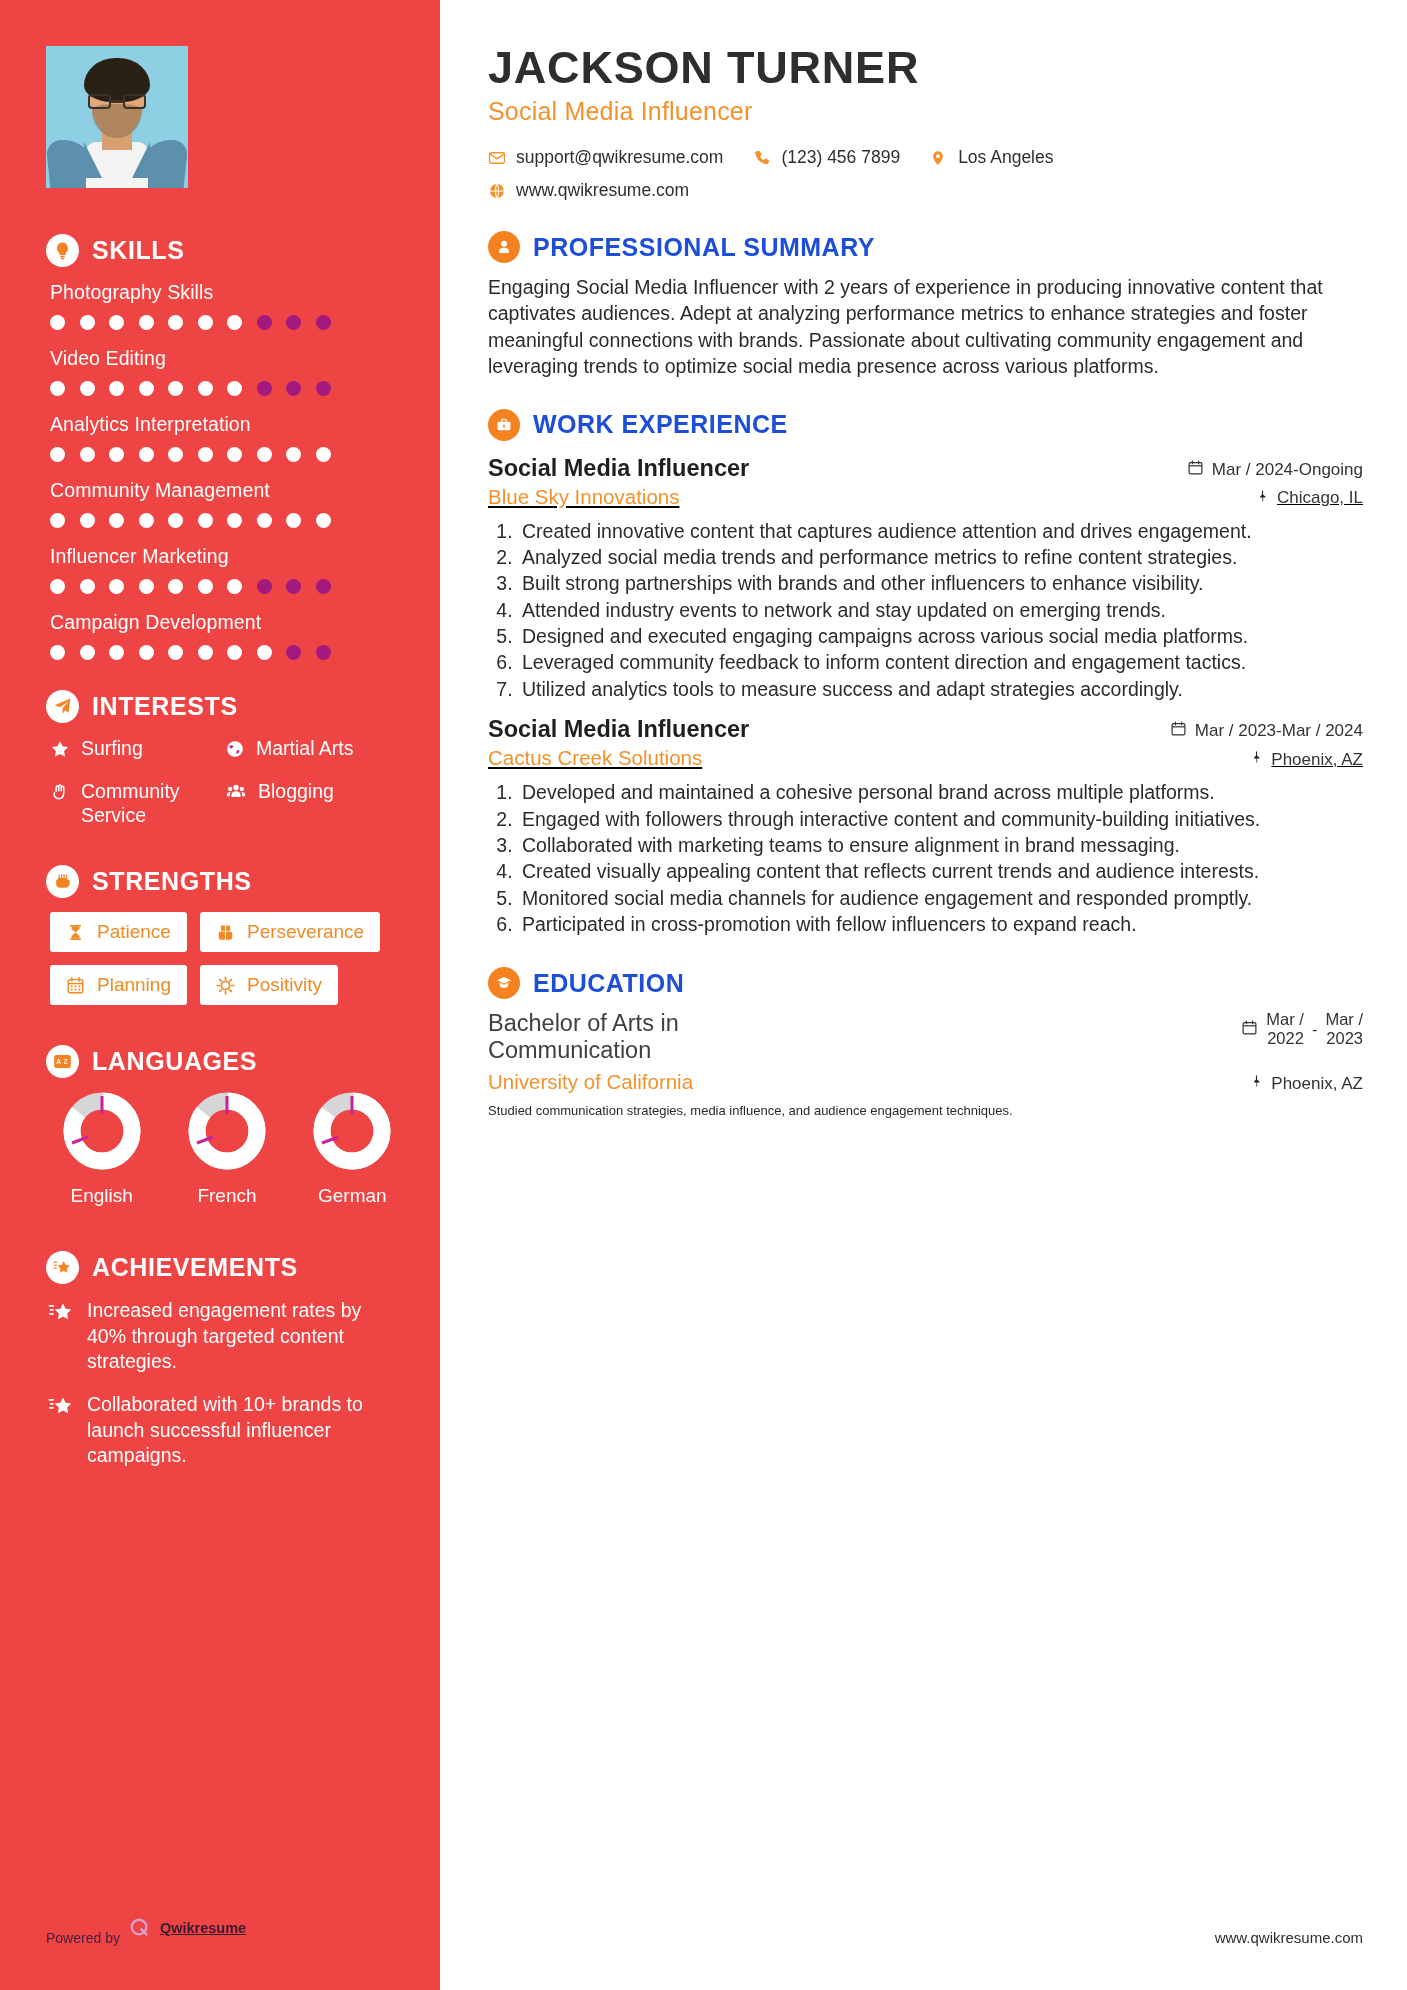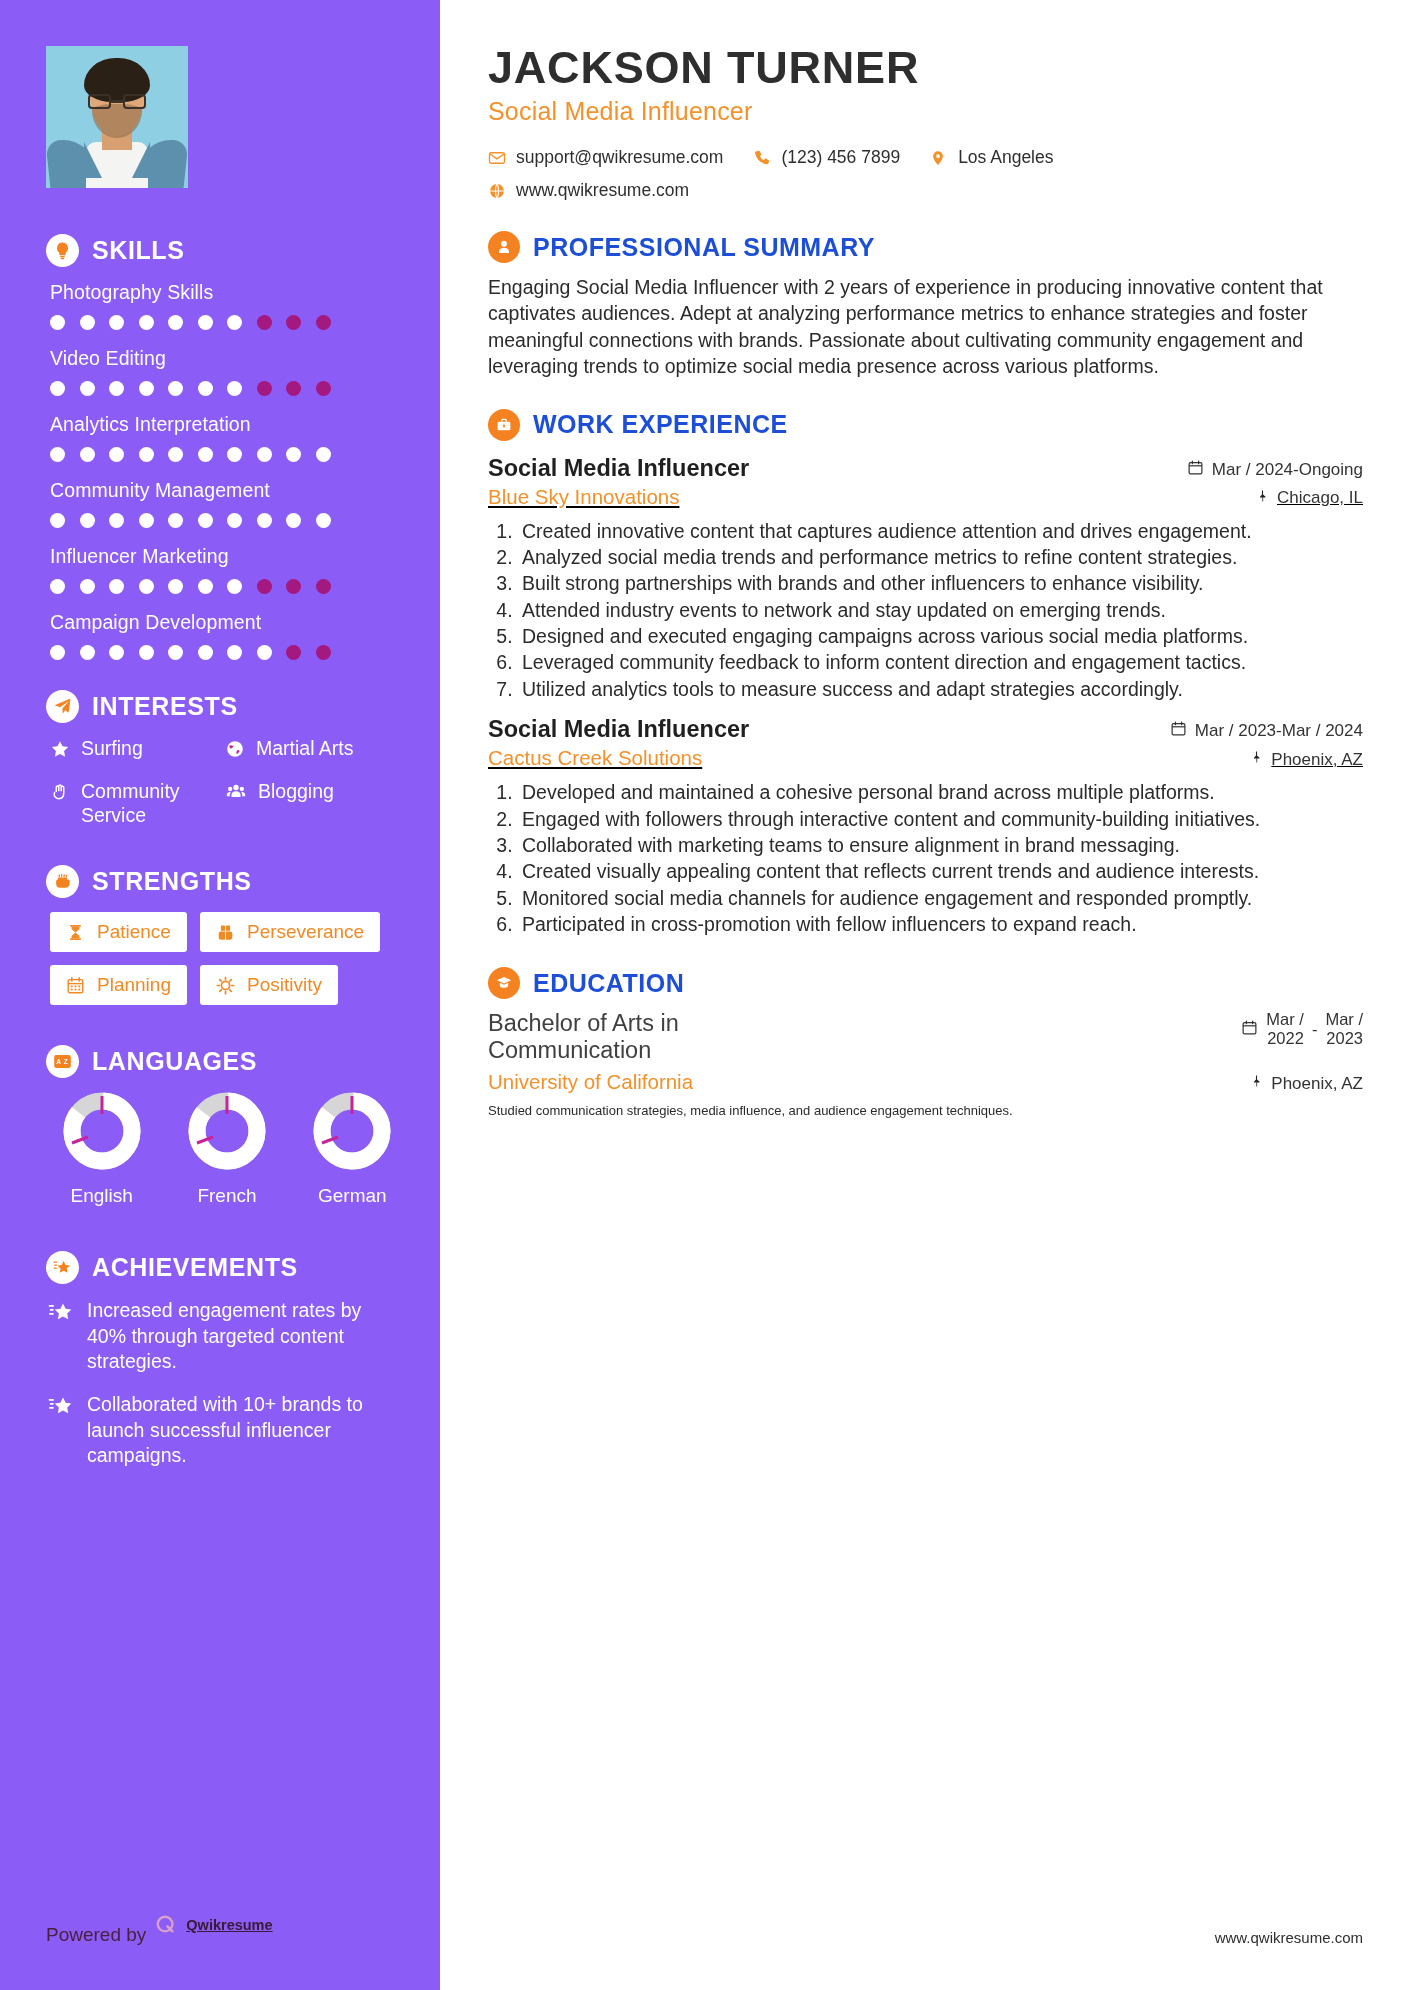--- a/index.html
+++ b/index.html
@@ -15,21 +15,21 @@
     height: 1990px;
     display: flex;
     background: #ffffff;
     overflow: hidden;
   }
 
   
   .sidebar {
     width: 440px;
     flex: 0 0 440px;
-    background: #8b5cf6;
+    background: #ef4444;
     position: relative;
     padding: 0 0 0 0;
   }
   .sidebar-inner { padding: 46px 40px 0 46px; }
 
   .photo {
     width: 142px;
     height: 142px;
     background: #8fcfe3;
     position: relative;
@@ -147,21 +147,21 @@
     display: flex; gap: 13px; padding-left: 2px;
     margin-bottom: 18px; color: #ffffff;
     font-size: 19.5px; line-height: 1.3;
   }
   .ach-item .ic { flex: 0 0 26px; margin-top: 3px; }
 
   .footer-left {
     position: absolute; left: 46px; bottom: 44px;
     display: flex; align-items: center; gap: 9px;
   }
-  .footer-left .pb { color: #4a2040; font-size: 19px; margin-top: 20px; }
+  .footer-left .pb { color: #4a2040; font-size: 14px; margin-top: 20px; }
   .footer-left .qlogo { width: 22px; height: 22px; }
   .footer-left .qname {
     color: #3a1a33; font-size: 14.5px;
     text-decoration: underline; font-weight: bold;
   }
 
   
   .main { flex: 1; padding: 44px 44px 0 48px; position: relative; }
 
   .name {

